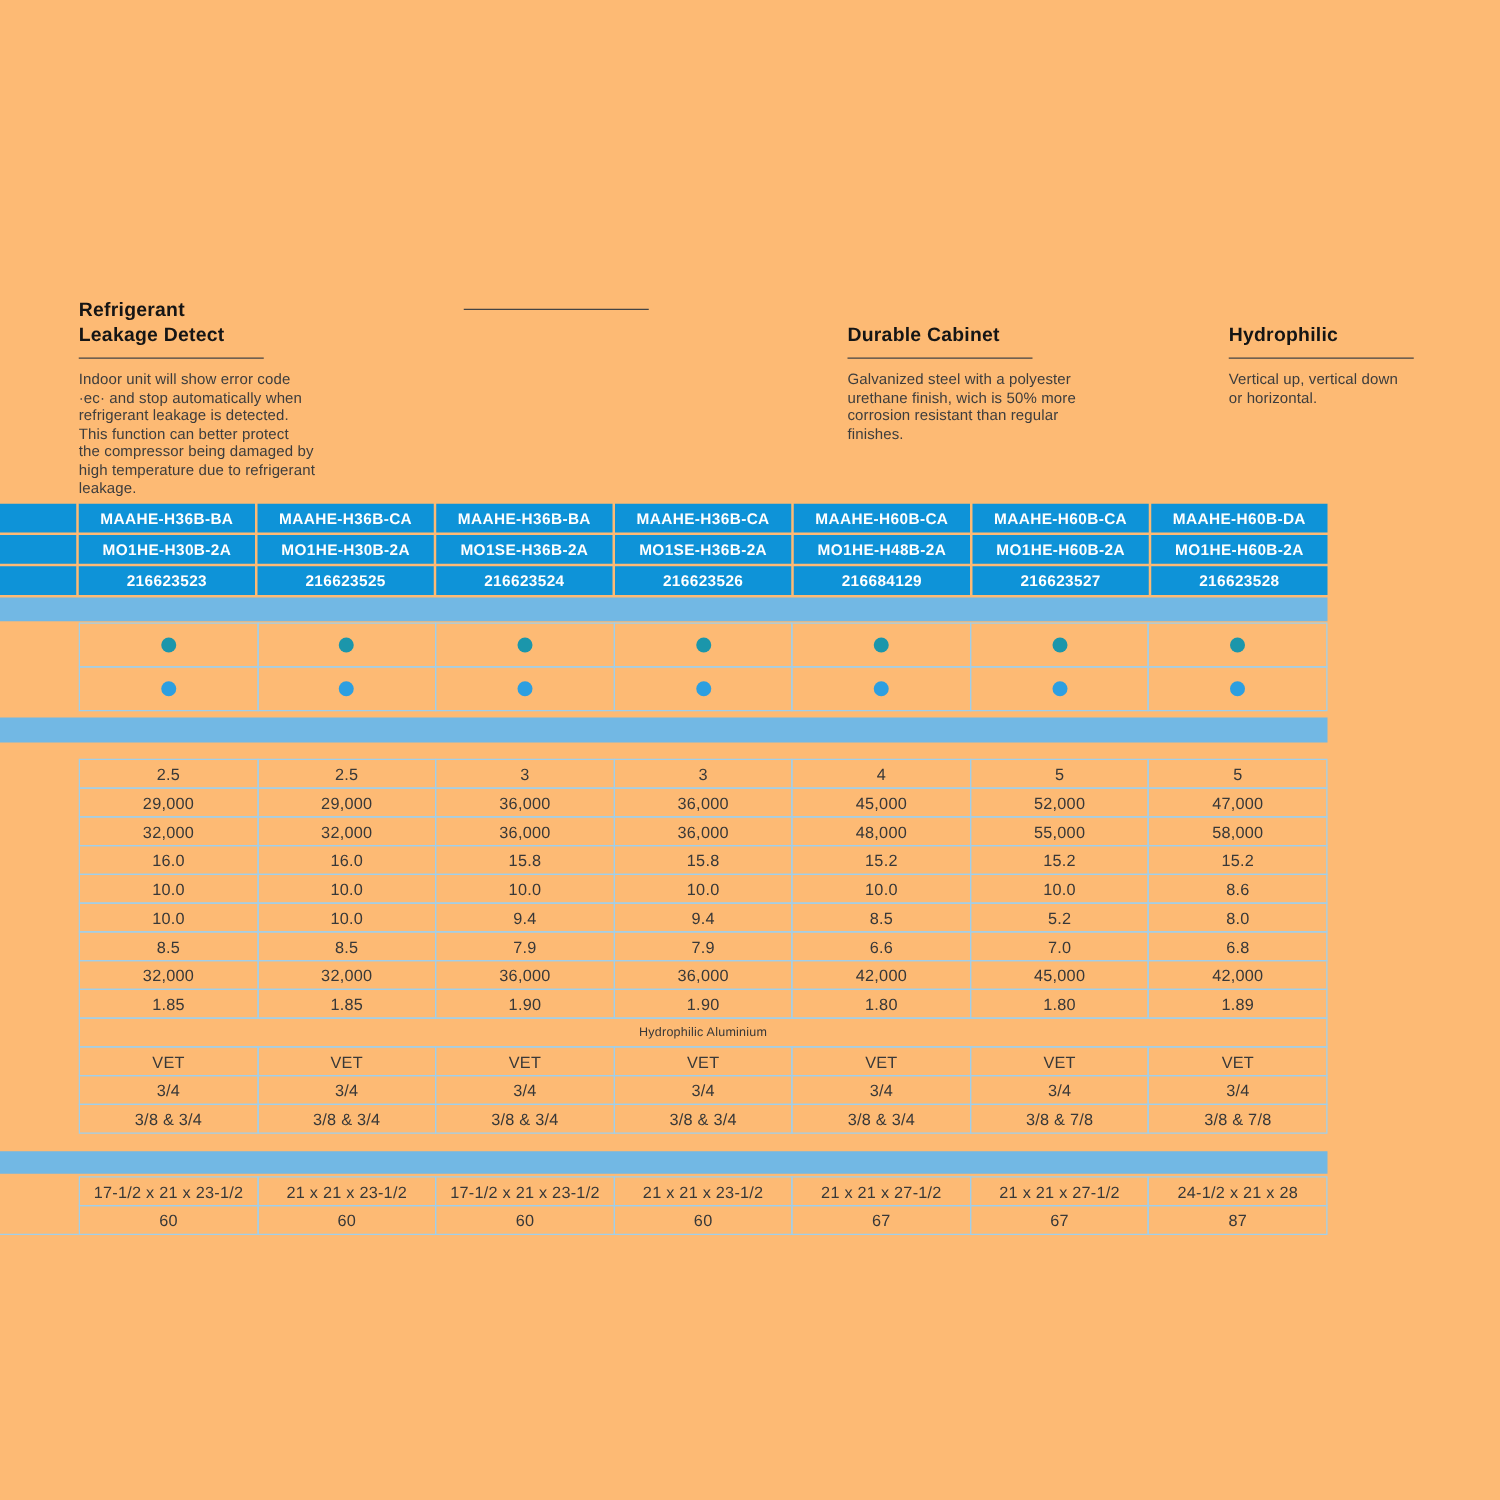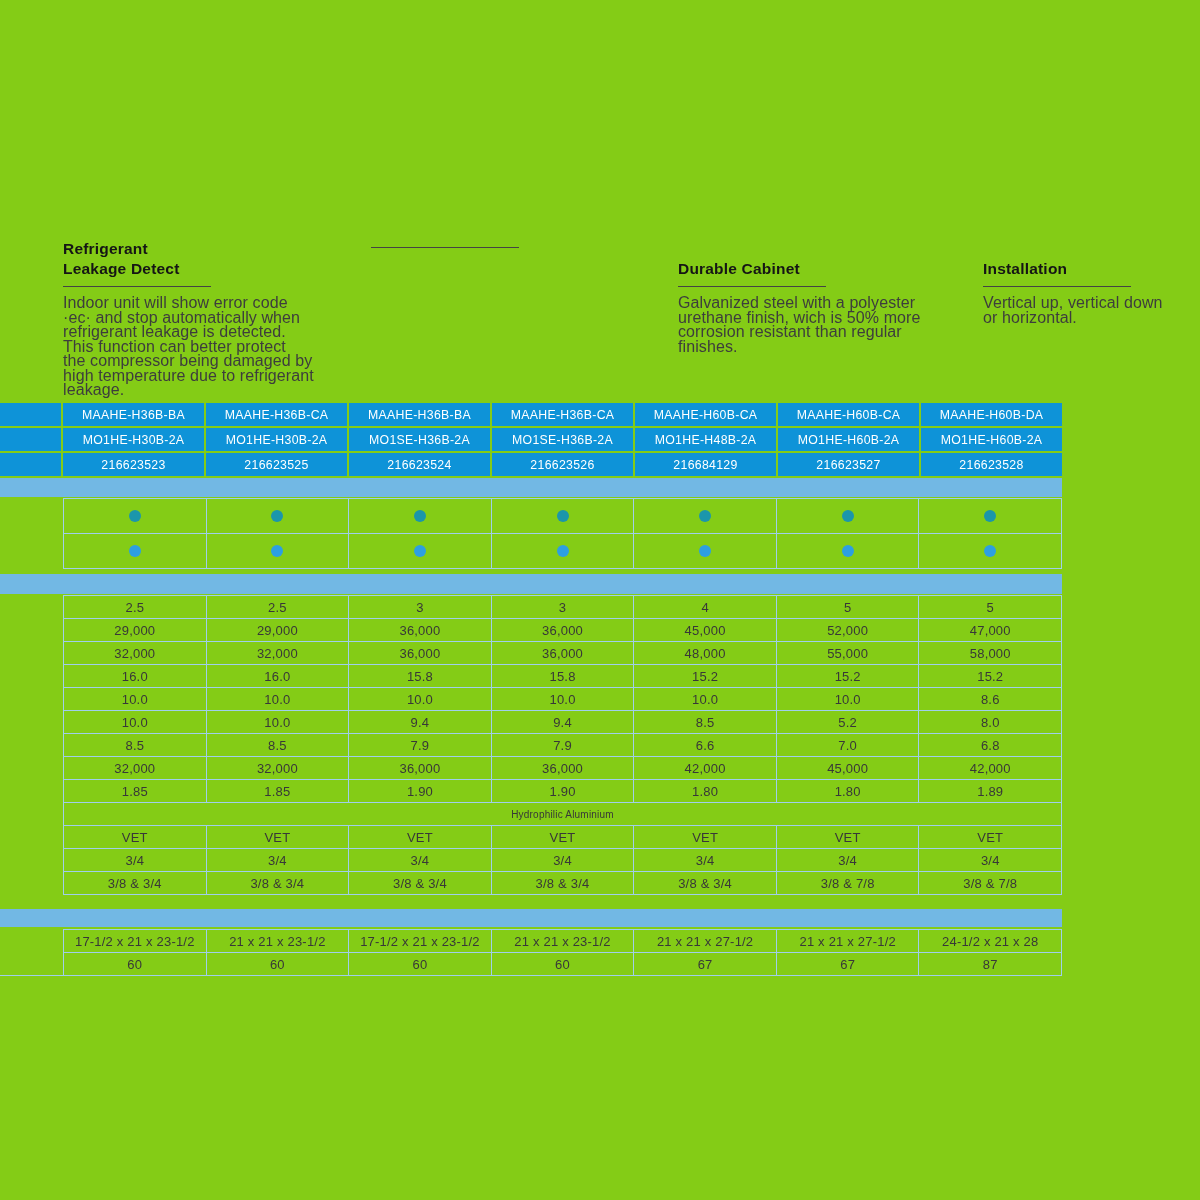--- a/index.html
+++ b/index.html
@@ -8,54 +8,54 @@
     --border:#9fcfec;
     --text-dark:#383838;
     --title-black:#151515;
   }
   *{box-sizing:border-box;}
   html,body{margin:0;padding:0;}
   body{
     width:1200px;height:1200px;background:#ffffff;
     font-family:"Liberation Sans", sans-serif;
   }
-  .page{position:relative;width:1200px;height:1200px;overflow:hidden;background:#84cc16;padding-left:16px;}
+  .page{position:relative;width:1200px;height:1200px;overflow:hidden;background:#fdba74;padding-left:16px;}
 
   
   .feature{position:absolute;top:239px;}
   .feature.f0{left:63px;width:260px;}
   .feature.f1{left:371px;width:260px;}
   .feature.f2{left:678px;width:250px;}
   .feature.f3{left:983px;width:210px;}
   .feature-title{
     font-size:15.5px;font-weight:700;line-height:19.5px;color:var(--title-black);
     letter-spacing:.2px;white-space:pre-line;display:flex;align-items:flex-end;min-height:39px;
   }
   .title-rule{width:148px;height:1px;background:#444;margin-top:8px;}
   .feature-body{
-    margin-top:9px;font-size:16px;line-height:14.5px;color:#3d3d3d;
+    margin-top:9px;font-size:12px;line-height:14.5px;color:#3d3d3d;
     letter-spacing:.1px;white-space:pre-line;
   }
 
   
   .spec-table{position:absolute;left:0;top:403px;width:1062px;}
   .model-header{display:flex;flex-direction:column;gap:2px;}
   .h-row{display:flex;gap:2px;height:23px;}
   .h-label{width:61px;background:var(--header-blue);}
   .h-cell{
-    flex:1 1 0;background:var(--header-blue);color:#fff;font-weight:400;
+    flex:1 1 0;background:var(--header-blue);color:#fff;font-weight:700;
     font-size:12.3px;letter-spacing:.3px;display:flex;align-items:center;justify-content:center;
   }
   .band{width:100%;background:var(--band-blue);}
   .band.b1{margin-top:2px;height:19px;}
   .band.b2{margin-top:5px;height:20px;}
   .band.b3{margin-top:14px;height:18px;}
   .grp{display:flex;flex-direction:column;}
   .grp.g1{margin-top:1px;}
-  .grp.g2{margin-top:1px;}
+  .grp.g2{margin-top:13px;}
   .grp.g3{margin-top:2px;}
   .t-row{display:flex;height:24px;}
   .t-row.dots{height:36px;}
   .grp .t-row + .t-row{margin-top:-1px;}
   .label-cell{width:63px;flex:0 0 63px;}
   .t-cell{
     flex:1 1 0;border:1px solid var(--border);margin-left:-1px;
     display:flex;align-items:center;justify-content:center;
     font-size:13px;color:var(--text-dark);letter-spacing:.2px;
   }
@@ -90,21 +90,21 @@
   </div>
   <div class="feature f2">
     <div class="feature-title">Durable Cabinet</div>
     <div class="title-rule"></div>
     <div class="feature-body">Galvanized steel with a polyester
 urethane finish, wich is 50% more
 corrosion resistant than regular
 finishes.</div>
   </div>
   <div class="feature f3">
-    <div class="feature-title">Installation</div>
+    <div class="feature-title">Hydrophilic</div>
     <div class="title-rule"></div>
     <div class="feature-body">Vertical up, vertical down
 or horizontal.</div>
   </div>
 
   <div class="spec-table">
     <div class="model-header" id="table-header">
         <div class="h-row">
           <div class="h-label"></div>
           <div class="h-cell">MAAHE-H36B-BA</div>

